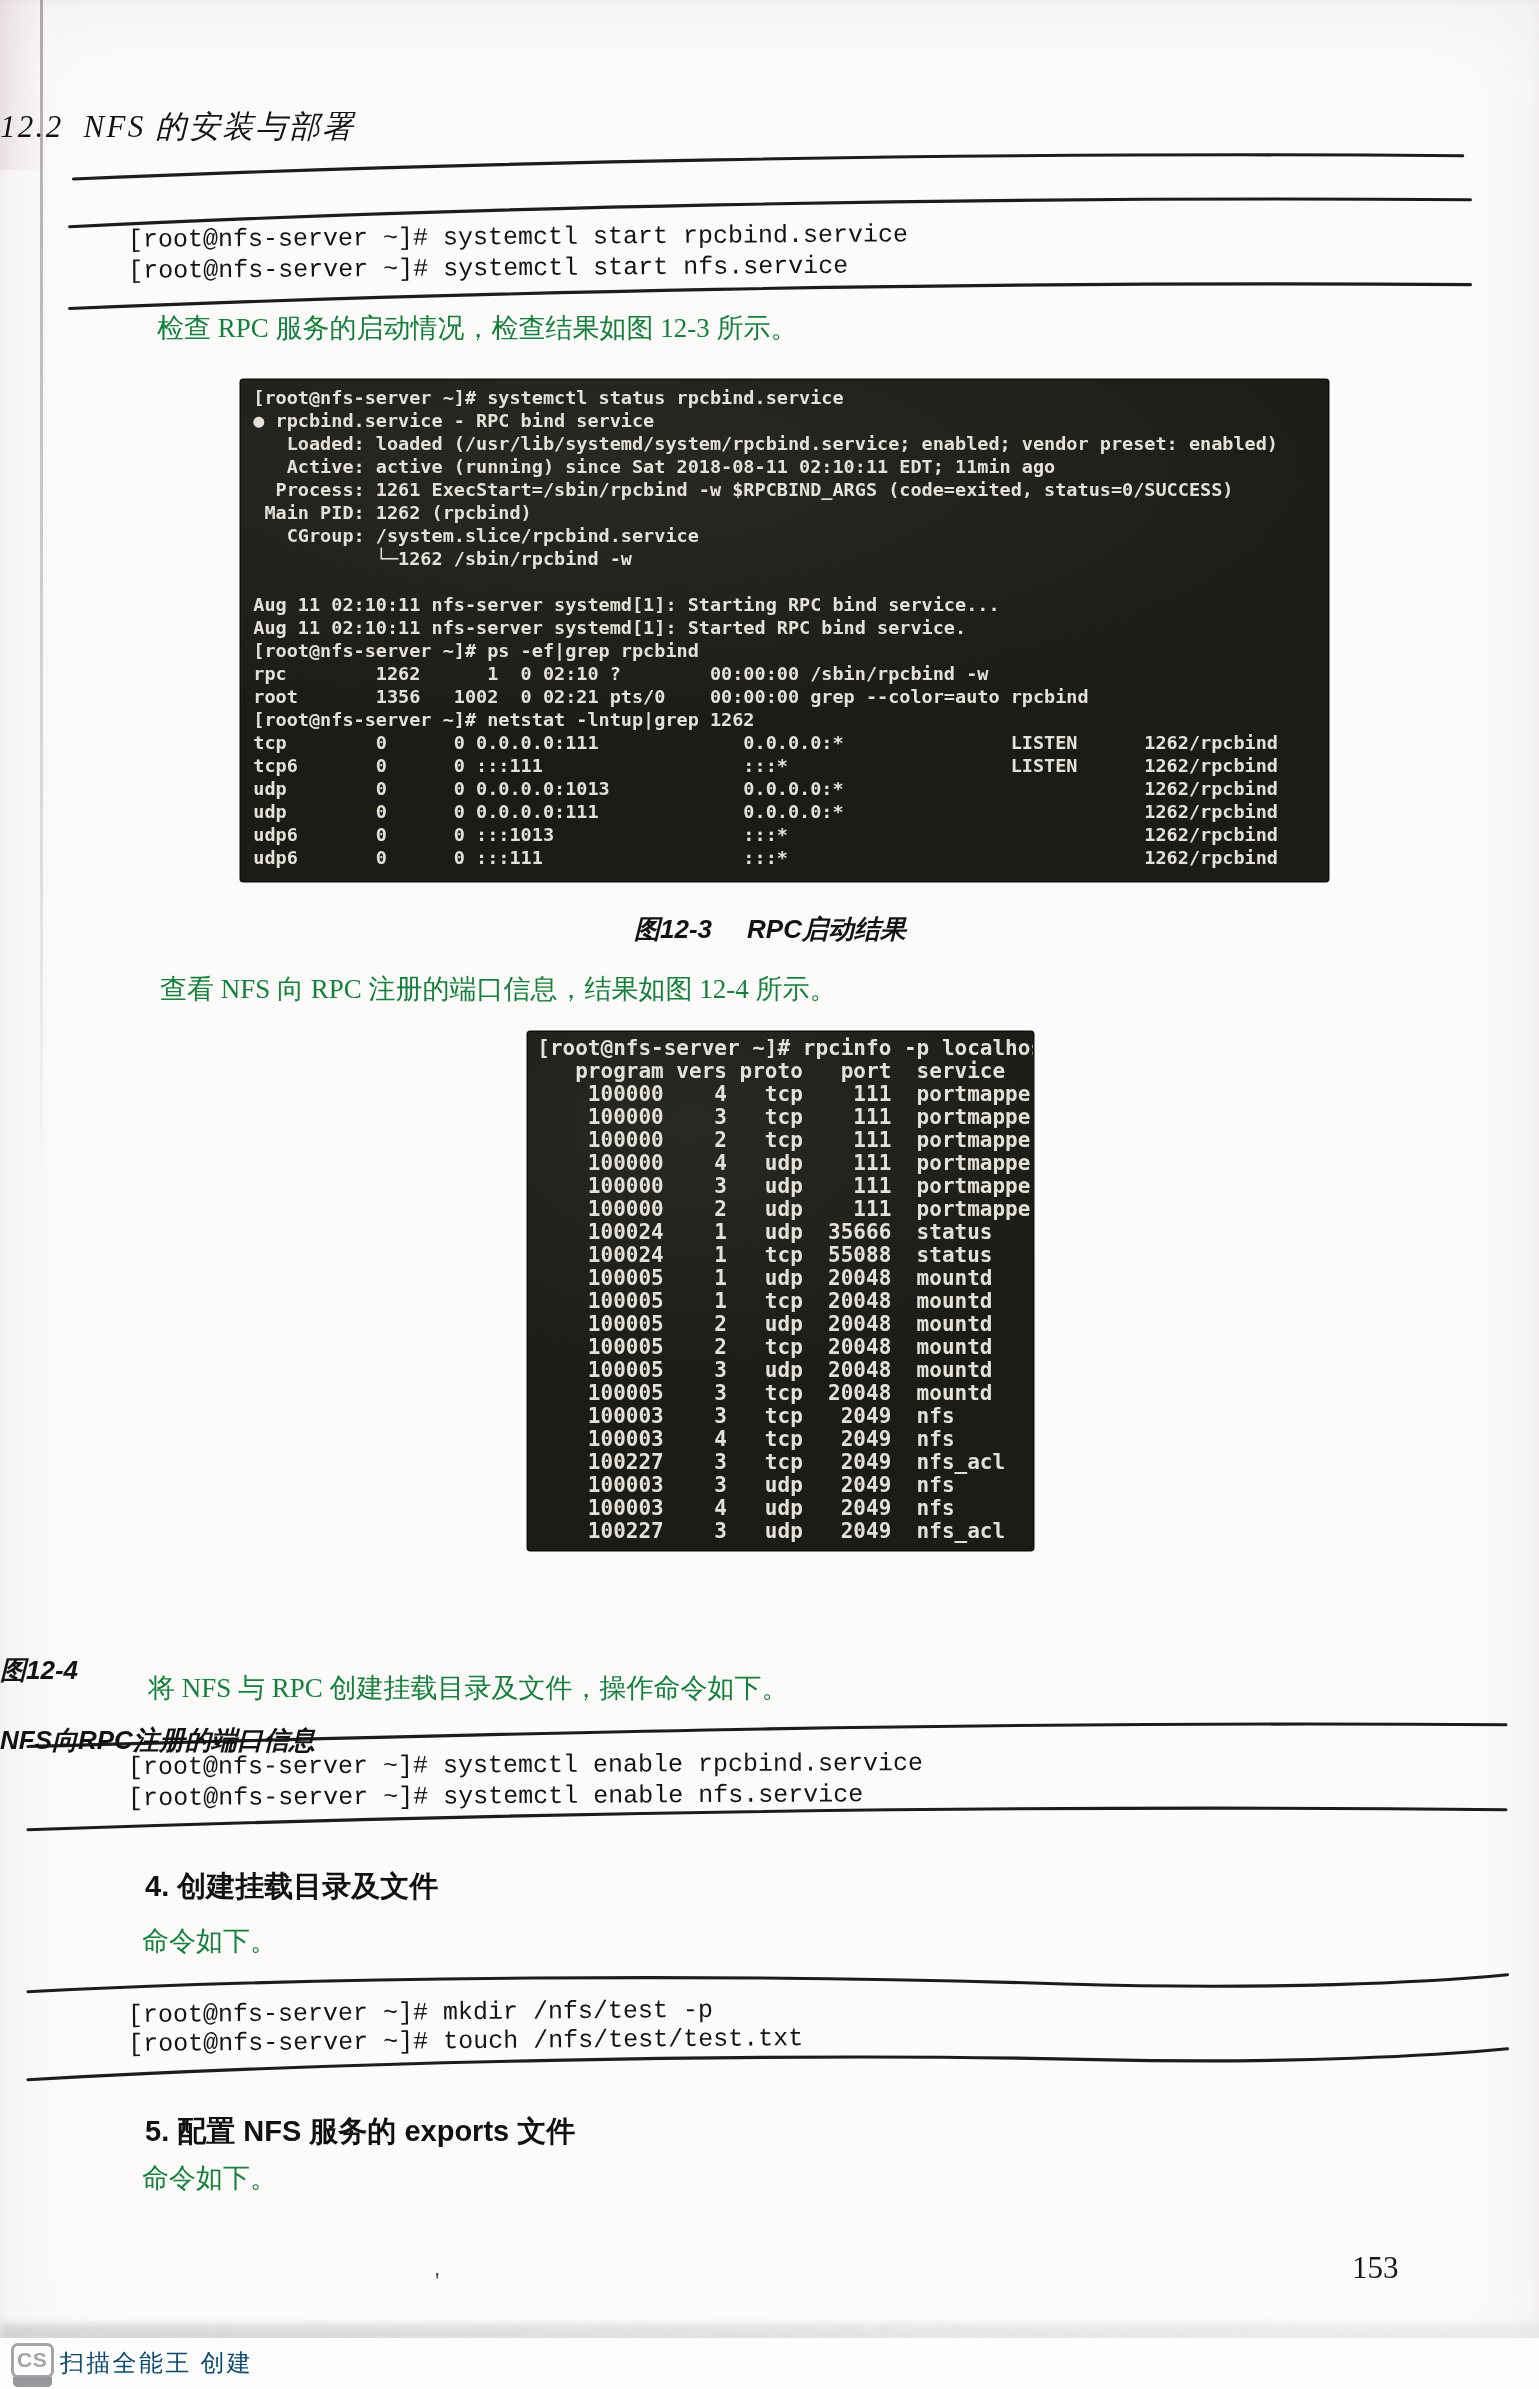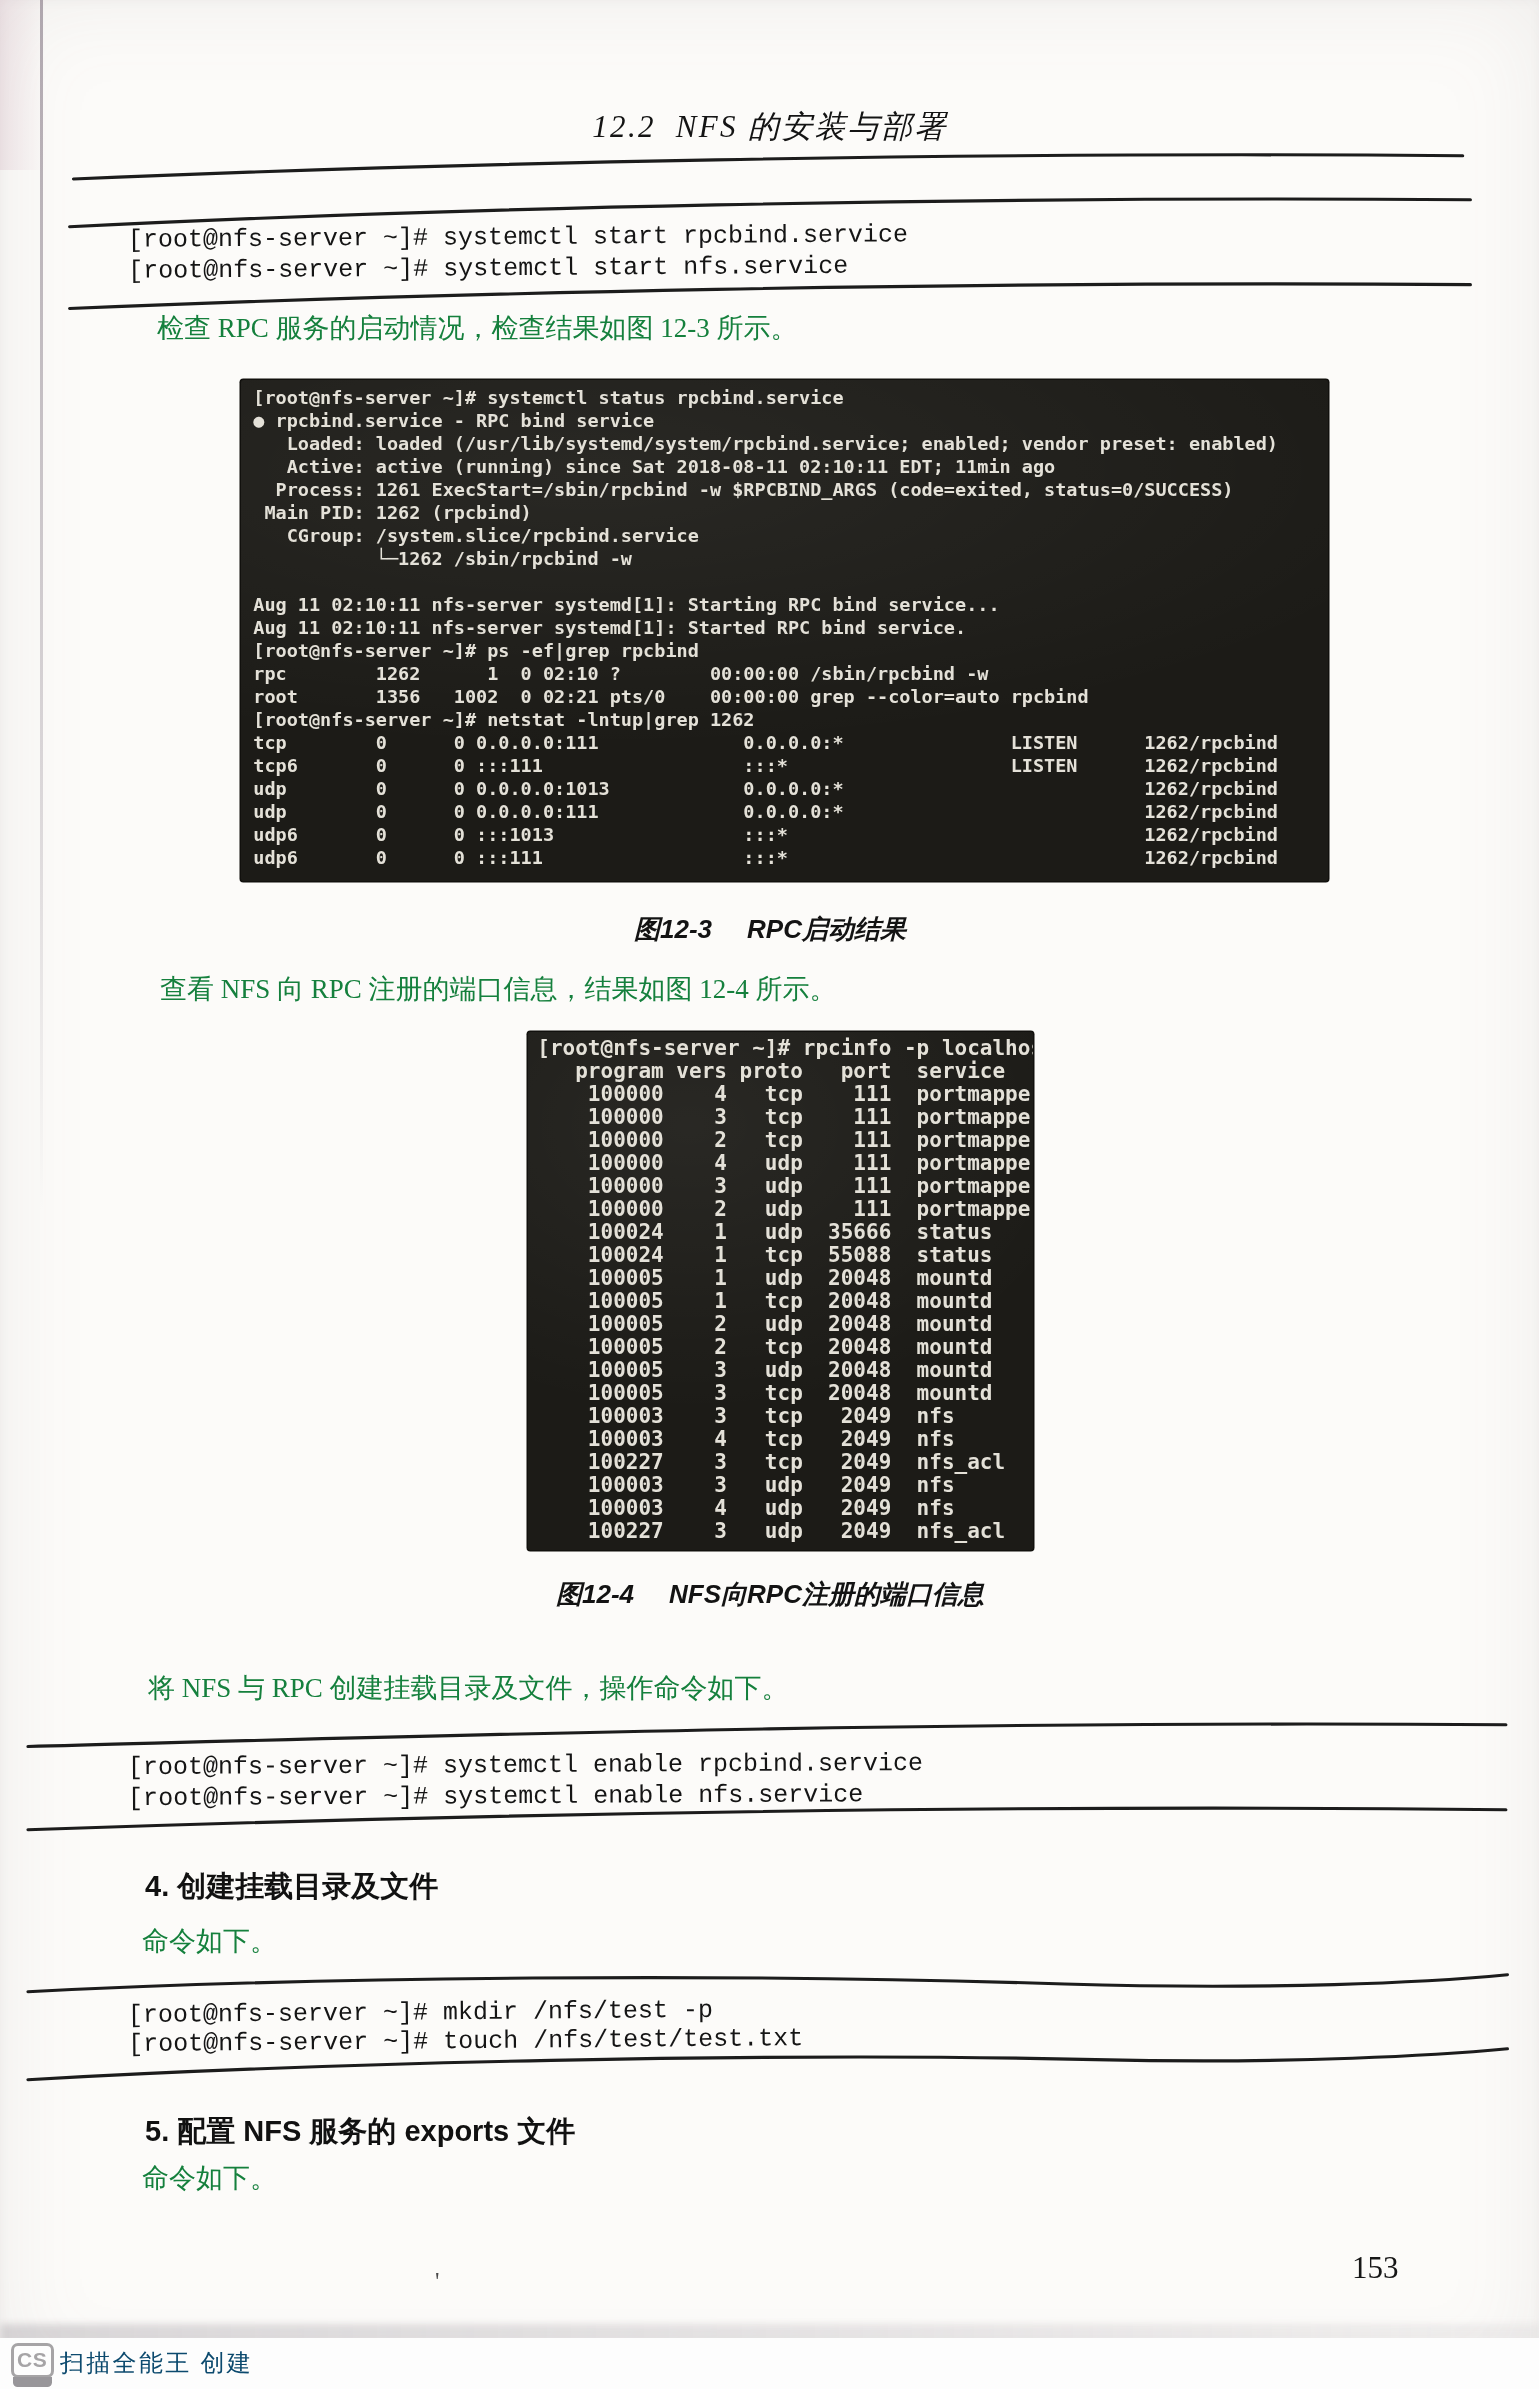--- a/index.html
+++ b/index.html
@@ -11,21 +11,21 @@
   }
   .gutter{
     position:absolute;left:40px;top:0;width:3.1px;height:1211px;
     background:linear-gradient(to bottom, rgba(150,140,150,0.75), rgba(170,162,170,0.35) 70%, rgba(170,162,170,0));
   }
   .corner-smudge{
     position:absolute;left:0;top:0;width:46px;height:170px;
     background:linear-gradient(to right, rgba(205,170,185,0.25), rgba(205,170,185,0));
   }
   .page-header{
-    position:absolute;top:106px;left:0;right:0;text-align:center;
+    position:absolute;top:106px;left:0;right:0;
     font-size:31px;letter-spacing:2.3px;white-space:pre;font-style:italic;color:#141414;
   }
   svg.rules{position:absolute;left:0;top:0;pointer-events:none;}
   svg.rules path{stroke:#1c1c1c;stroke-width:4;fill:none;stroke-linecap:round;}
   .codeblock{
     position:absolute;margin:0;
     font-family:"Liberation Mono","DejaVu Sans Mono",monospace;
     font-size:25px;line-height:31px;color:#151515;white-space:pre;
   }
   .para{
@@ -155,21 +155,21 @@
     100005    3   udp  20048  mountd
     100005    3   tcp  20048  mountd
     100003    3   tcp   2049  nfs
     100003    4   tcp   2049  nfs
     100227    3   tcp   2049  nfs_acl
     100003    3   udp   2049  nfs
     100003    4   udp   2049  nfs
     100227    3   udp   2049  nfs_acl</pre>
   </div>
 
-  <div class="fig-caption" style="top:1577px;">
+  <div class="fig-caption" style="top:1653px;flex-direction:column;">
     <span>图12-4</span>
     <span>NFS向RPC注册的端口信息</span>
   </div>
 
   <p class="para" style="left:148px;top:1670px;">将 NFS 与 RPC 创建挂载目录及文件，操作命令如下。</p>
 
   <pre class="codeblock" style="left:128px;top:1750px;transform:rotate(-0.3deg);">[root@nfs-server ~]# systemctl enable rpcbind.service
 [root@nfs-server ~]# systemctl enable nfs.service</pre>
 
   <h2 class="sec-heading" style="left:145px;top:1867px;">4. 创建挂载目录及文件</h2>

